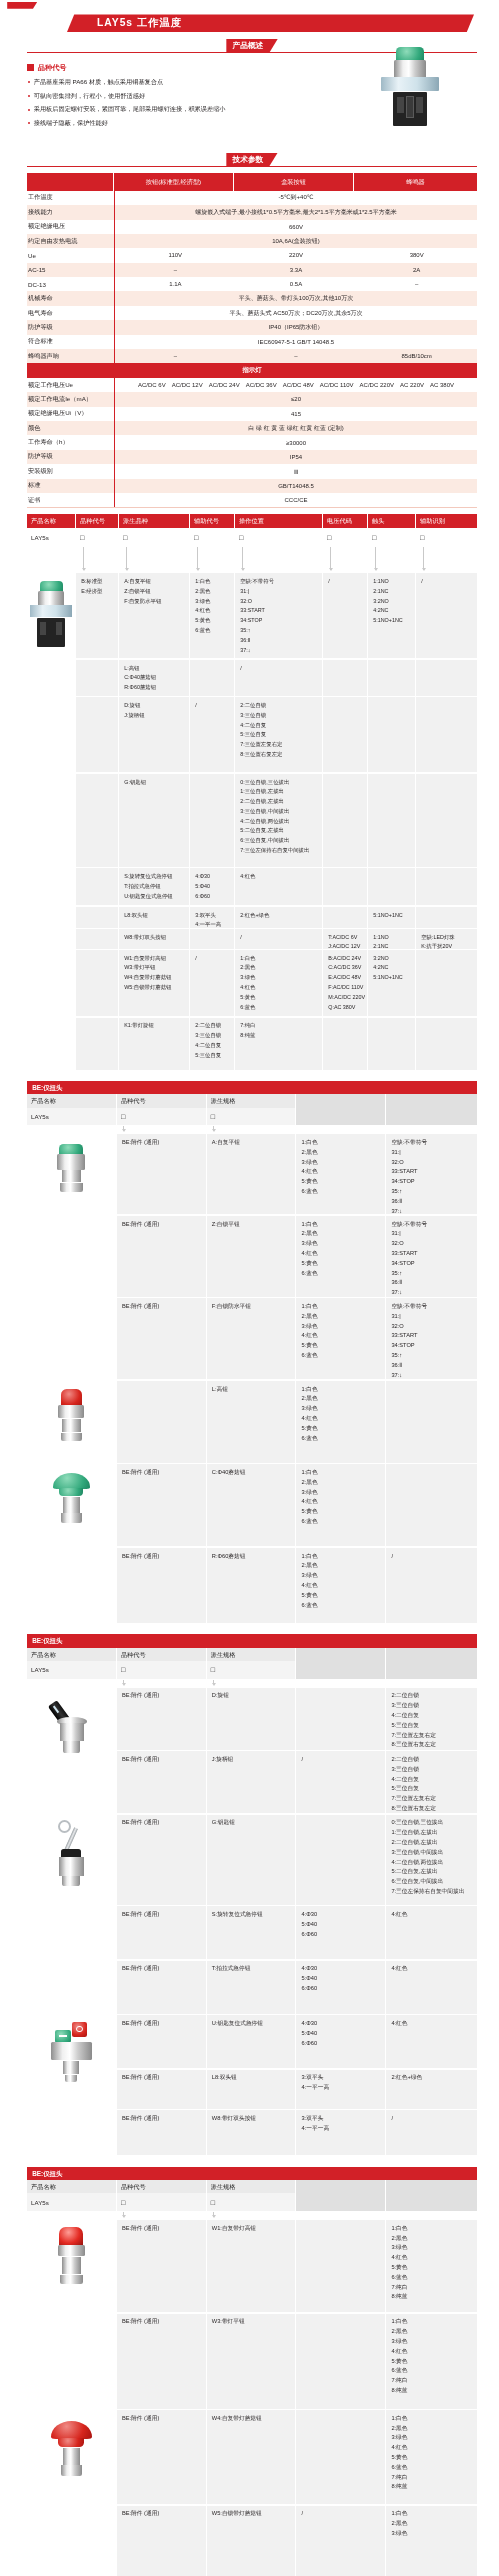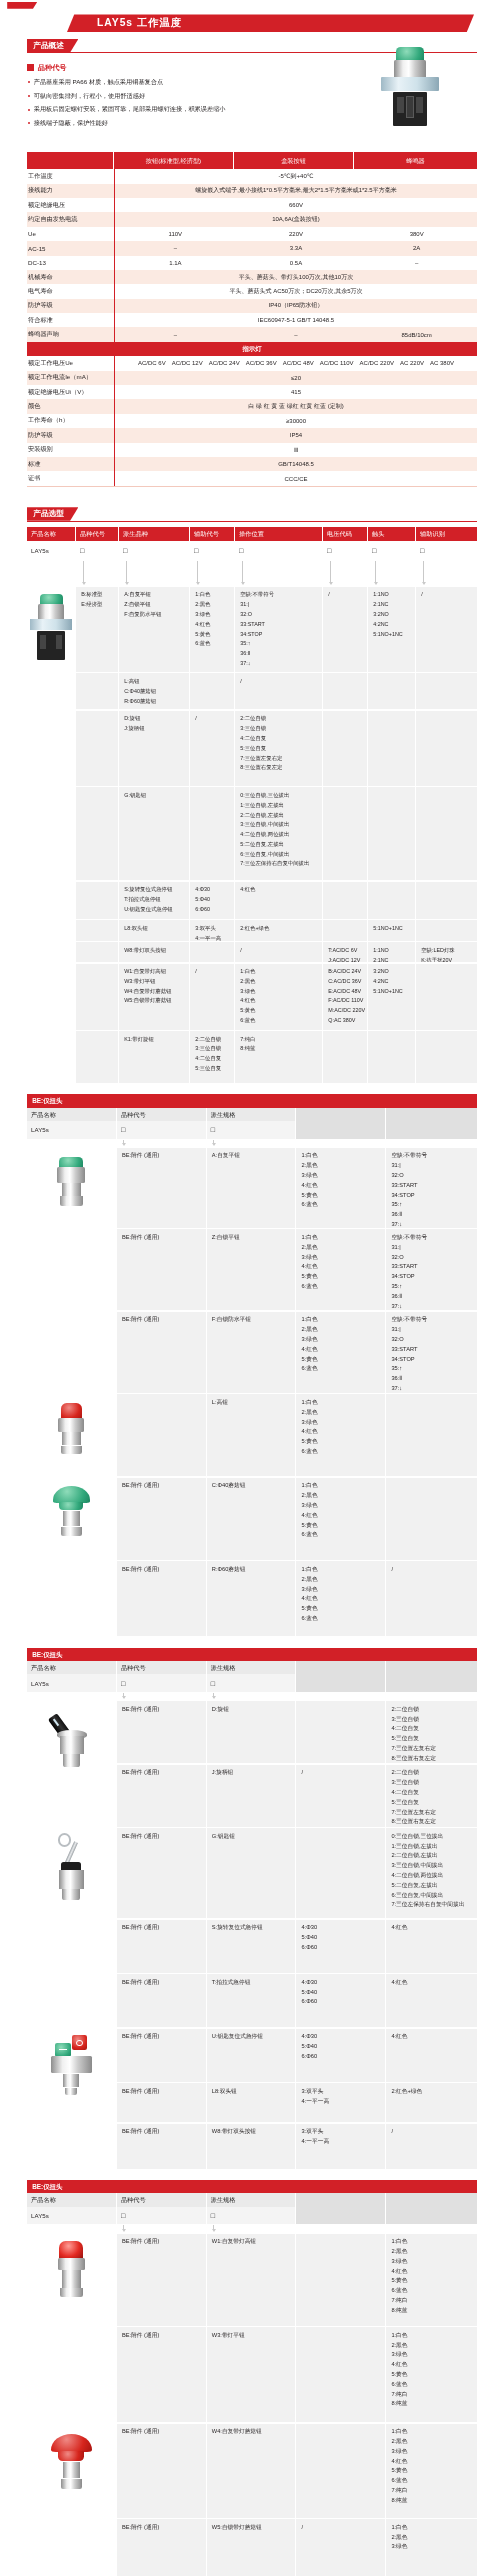--- a/index.html
+++ b/index.html
@@ -6,21 +6,21 @@
   *{box-sizing:border-box;}
   html,body{margin:0;padding:0;}
   body{width:500px;height:3366px;overflow:hidden;background:#fff;position:relative;
        font-family:"Liberation Sans","DejaVu Sans",sans-serif;color:#231f20;}
   .corner{position:absolute;top:2.1px;left:7.2px;width:30px;height:6.7px;background:var(--red);
           clip-path:polygon(0 0,100% 0,86% 100%,0 100%);}
   .banner{margin:14.4px 26px 0 67px;height:17.5px;background:var(--red);color:#fff;font-weight:bold;
           font-size:10.3px;line-height:17.5px;padding-left:30px;letter-spacing:1px;
           clip-path:polygon(7.2px 0,100% 0,calc(100% - 7.2px) 100%,0 100%);}
   .content{margin:0 23px 0 27px;width:450px;}
-  .tagrow{border-bottom:1px solid var(--red);margin-top:7.2px;}
+  .tagrow{border-bottom:1px solid var(--red);margin-top:7.2px;text-align:center;}
   .tag{display:inline-block;height:13.4px;line-height:13.4px;background:var(--red);color:#fff;
        font-weight:bold;font-size:7.7px;padding:0 14.4px 0 6.2px;vertical-align:bottom;
        clip-path:polygon(0 0,100% 0,calc(100% - 8.2px) 100%,0 100%);}
   
   .overview{position:relative;min-height:92px;padding-top:6.2px;}
   .feat-head{display:flex;align-items:center;gap:4.1px;margin:3.1px 0 5.2px 0;}
   .sq{width:6.7px;height:6.7px;background:var(--red);display:inline-block;}
   .feat-title{color:var(--red);font-weight:bold;font-size:7.2px;}
   .feature{font-size:6.2px;margin:4.6px 0 0 1px;display:flex;align-items:center;gap:3.6px;}
   .feature .dot{width:2.1px;height:2.1px;border-radius:50%;background:var(--red);flex:0 0 auto;}
@@ -121,20 +121,23 @@
           <div class="mauto" style="width:58px;height:14.4px;margin-top:-1.5px;background:linear-gradient(90deg,#9fb9c6,#e8f2f7 30%,#cfe2ea 62%,#8ba7b5);border-radius:1px"></div>
           <div class="mauto" style="width:34px;height:34px;margin-top:1px;background:#232323;border-radius:1px;position:relative">
             <div style="position:absolute;left:4.1px;top:5.2px;width:6.7px;height:15.5px;background:#454545"></div>
             <div style="position:absolute;right:4.1px;top:5.2px;width:6.7px;height:15.5px;background:#454545"></div>
             <div style="position:absolute;left:13.4px;top:4.1px;width:7.7px;height:21.6px;background:#3a3a3a;border:0.5px solid #5a5a5a"></div>
           </div>
         </div>
       </div>
   </div>
 
+  <div class="tagrow">
+    <div class="tag">技术参数</div>
+  </div>
 
   <div class="techtbl">
     <div class="tech-head" id="techHead">
         <div class="thcell" style="width: 87px;"></div>
         <div class="thcell" style="width: 120px;">按钮(标准型,经济型)</div>
         <div class="thcell" style="width: 120px;">盒装按钮</div>
         <div class="thcell" style="width: 123px;">蜂鸣器</div>
       </div>
     <div id="techBody">
         <div class="trow ">
@@ -268,23 +271,20 @@
         </div>
         <div class="trow ">
           <div class="tlabel">证书</div>
           <div class="tvals">
             <div class="tcell full">CCC/CE</div>
           </div>
         </div>
       </div>
   </div>
 
-  <div class="tagrow mt40">
-    <div class="tag">产品选型</div>
-  </div>
 
   <div class="seltbl">
       <div class="sel-hrow red">
         <div class="sel-hcell" style="width: 49px;">产品名称</div>
         <div class="sel-hcell" style="width: 43px;">品种代号</div>
         <div class="sel-hcell" style="width: 71px;">派生品种</div>
         <div class="sel-hcell" style="width: 45px;">辅助代号</div>
         <div class="sel-hcell" style="width: 88px;">操作位置</div>
         <div class="sel-hcell" style="width: 45px;">电压代码</div>
         <div class="sel-hcell" style="width: 48px;">触头</div>

